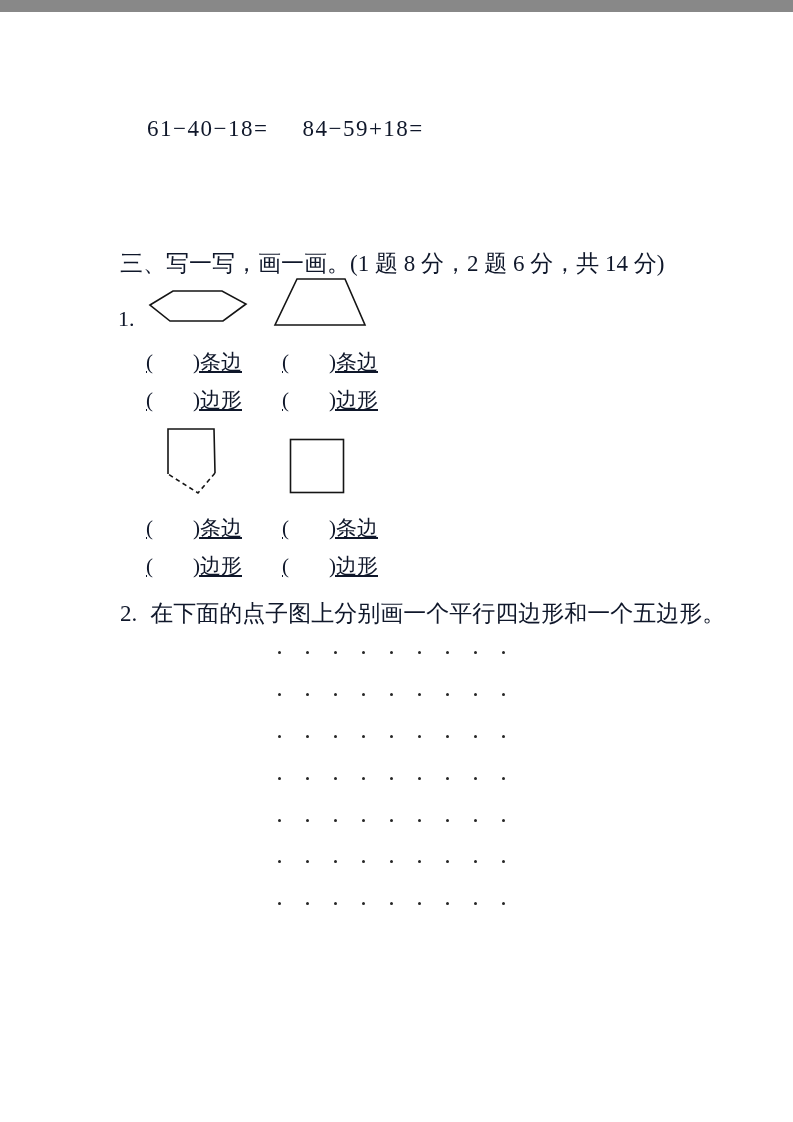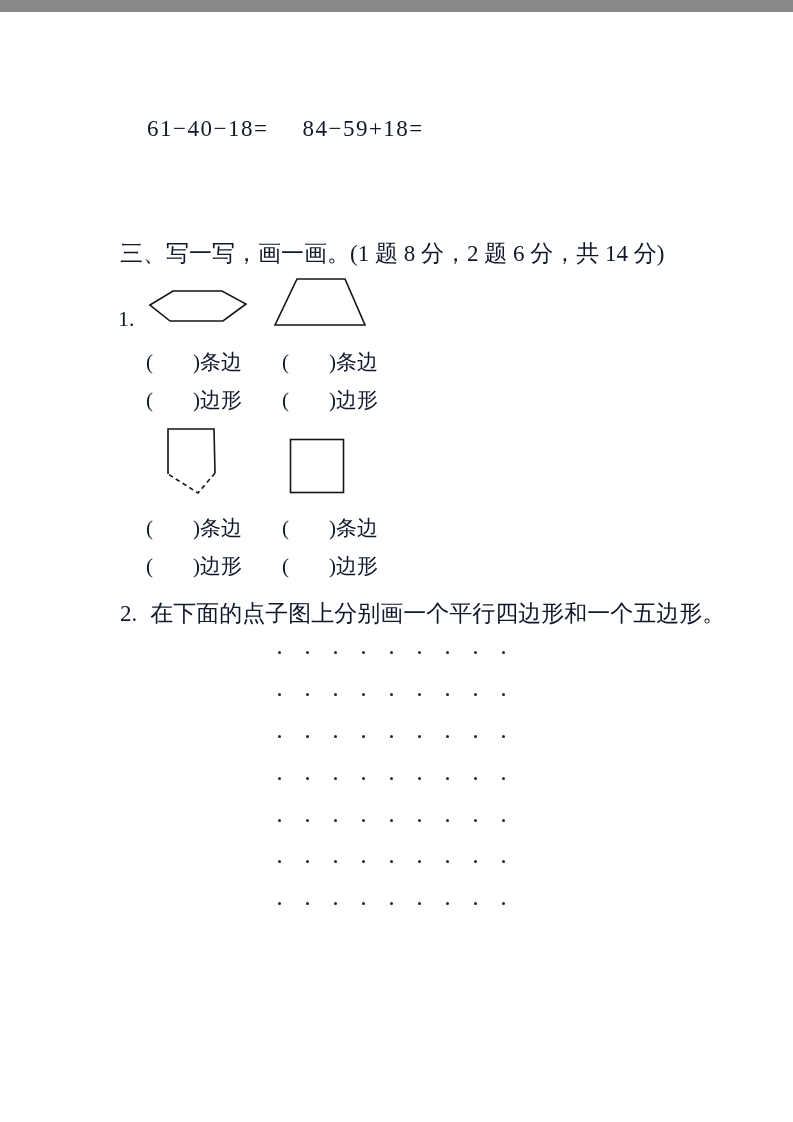--- a/index.html
+++ b/index.html
@@ -10,31 +10,31 @@
     background:#ffffff;
     font-family:"Liberation Serif","DejaVu Serif",serif;
     color:#0f172a;
     overflow:hidden;
   }
   .abs{position:absolute;white-space:nowrap;}
 
   .arith{left:147px;top:104px;font-size:23px;letter-spacing:1.5px;}
   .arith .expr2{margin-left:34px;}
 
-  .heading{left:120px;top:226px;font-size:23px;text-align:right;}
+  .heading{left:120px;top:236px;font-size:23px;text-align:right;}
 
   .q1num{left:118px;top:294px;font-size:22px;}
 
   .shape-svg{position:absolute;}
   .shape-svg polyline, .shape-svg polygon, .shape-svg rect{
     fill:none;stroke:#151515;stroke-width:1.6;stroke-linejoin:miter;
   }
   .dashed{stroke-dasharray:4.5 3.5;}
 
-  .blank{position:absolute;font-size:21px;white-space:nowrap;}
+  .blank{position:absolute;font-size:21px;white-space:nowrap;text-decoration:underline;}
   .blank .suffix{margin-left:40px;}
 
   .q2line{left:120px;top:586px;font-size:23px;}
   .q2line .q2text{margin-left:13px;}
 
   .dot-grid{
     position:absolute;left:278px;top:639px;
     display:grid;
   }
   .dot{

